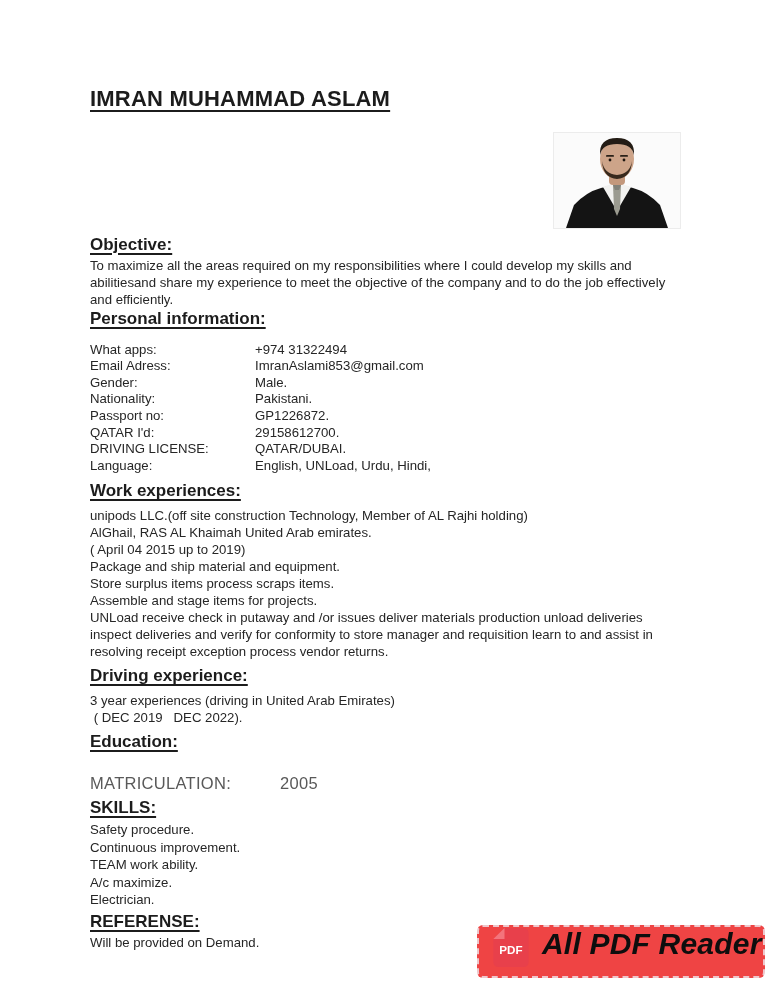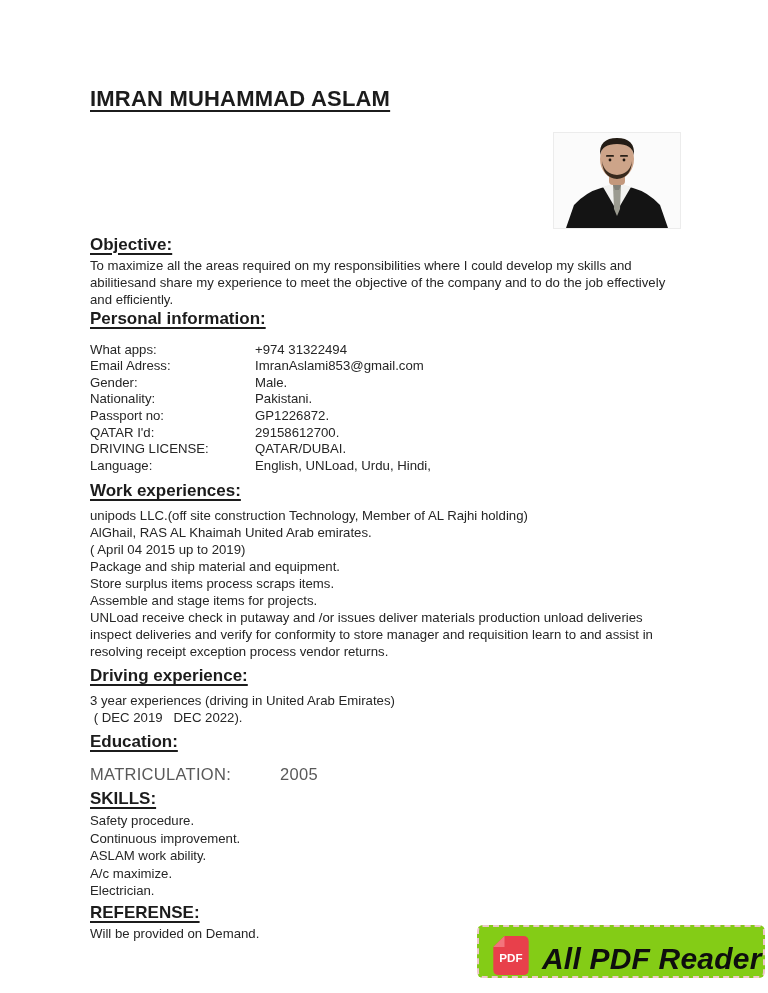--- a/index.html
+++ b/index.html
@@ -52,21 +52,21 @@
   .pi-rows { margin-top: 13px; margin-bottom: 7px; }
   .pi-row { display: flex; line-height: 16.6px; }
   .pi-label { width: 165px; flex: 0 0 165px; }
   .pi-value { flex: 1; }
 
   .work-lines { margin-top: 6px; margin-bottom: 6px; }
   .work-lines div { line-height: 17.0px; }
 
   .edu-row {
     display: flex;
-    margin-top: 12px;
+    margin-top: 21px;
     margin-bottom: 5px;
     font-size: 16.5px;
     line-height: 20px;
     color: #595959;
     letter-spacing: 0.3px;
   }
   .edu-label { width: 190px; flex: 0 0 190px; }
 
   .skill-lines { margin-top: 3px; margin-bottom: 4px; }
   .skill-lines div { line-height: 17.4px; }
@@ -82,25 +82,25 @@
     outline: 1px solid #ececec;
   }
 
   
   .watermark {
     position: absolute;
     left: 477px;
     top: 925px;
     width: 288px;
     height: 53px;
-    background: #84cc16;
+    background: #ef4444;
     border: 2px dashed #eec7cc;
     border-radius: 6px;
     display: flex;
-    align-items: flex-end;
+    align-items: flex-start;
     padding-left: 13px;
     gap: 12px;
     cursor: pointer;
   }
   .pdf-icon { width: 38px; height: 41px; flex: 0 0 38px; }
   .wm-name {
     font-size: 30px;
     font-weight: 700;
     font-style: italic;
     color: #0e0e0e;
@@ -208,21 +208,21 @@
     <div class="edu-row">
       <span class="edu-label">MATRICULATION:</span>
       <span>2005</span>
     </div>
 
     
     <h2 class="sec-heading">SKILLS:</h2>
     <div class="skill-lines">
       <div>Safety procedure.</div>
       <div>Continuous improvement.</div>
-      <div>ASLAM work ability.</div>
+      <div>TEAM work ability.</div>
       <div>A/c maximize.</div>
       <div>Electrician.</div>
     </div>
 
     
     <h2 class="sec-heading">REFERENSE:</h2>
     <p class="para">Will be provided on Demand.</p>
 
   </div>
 

